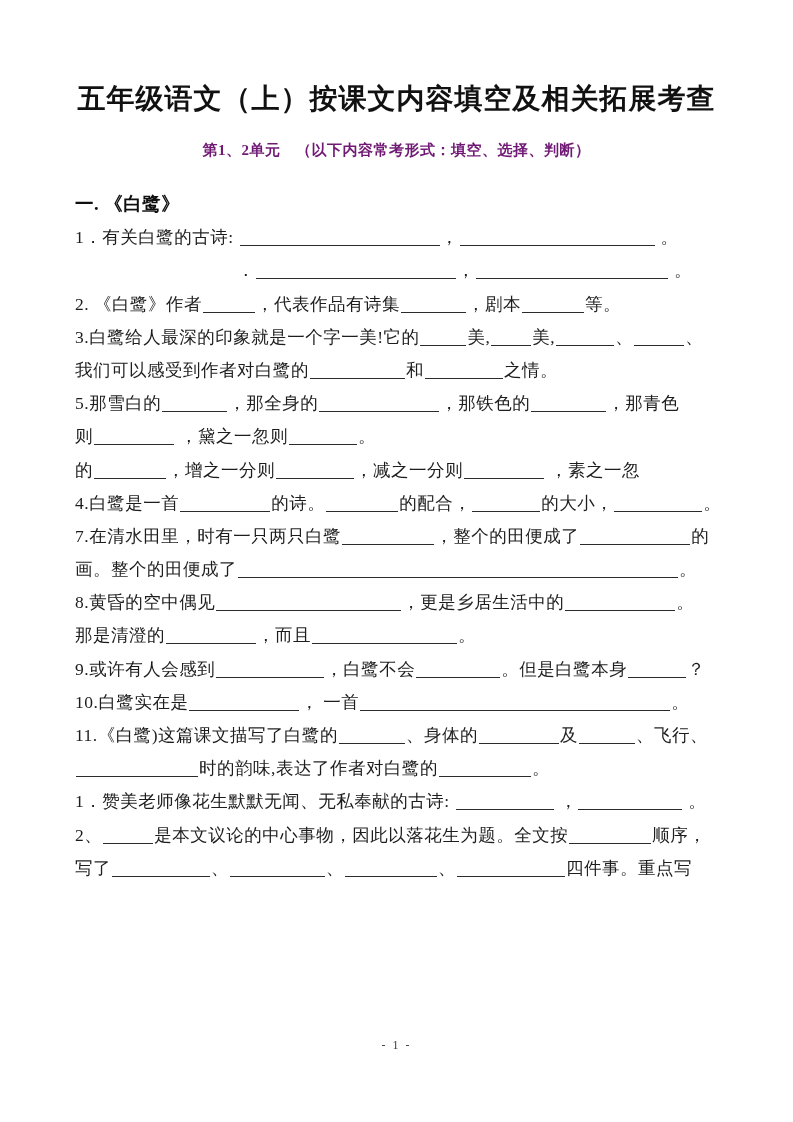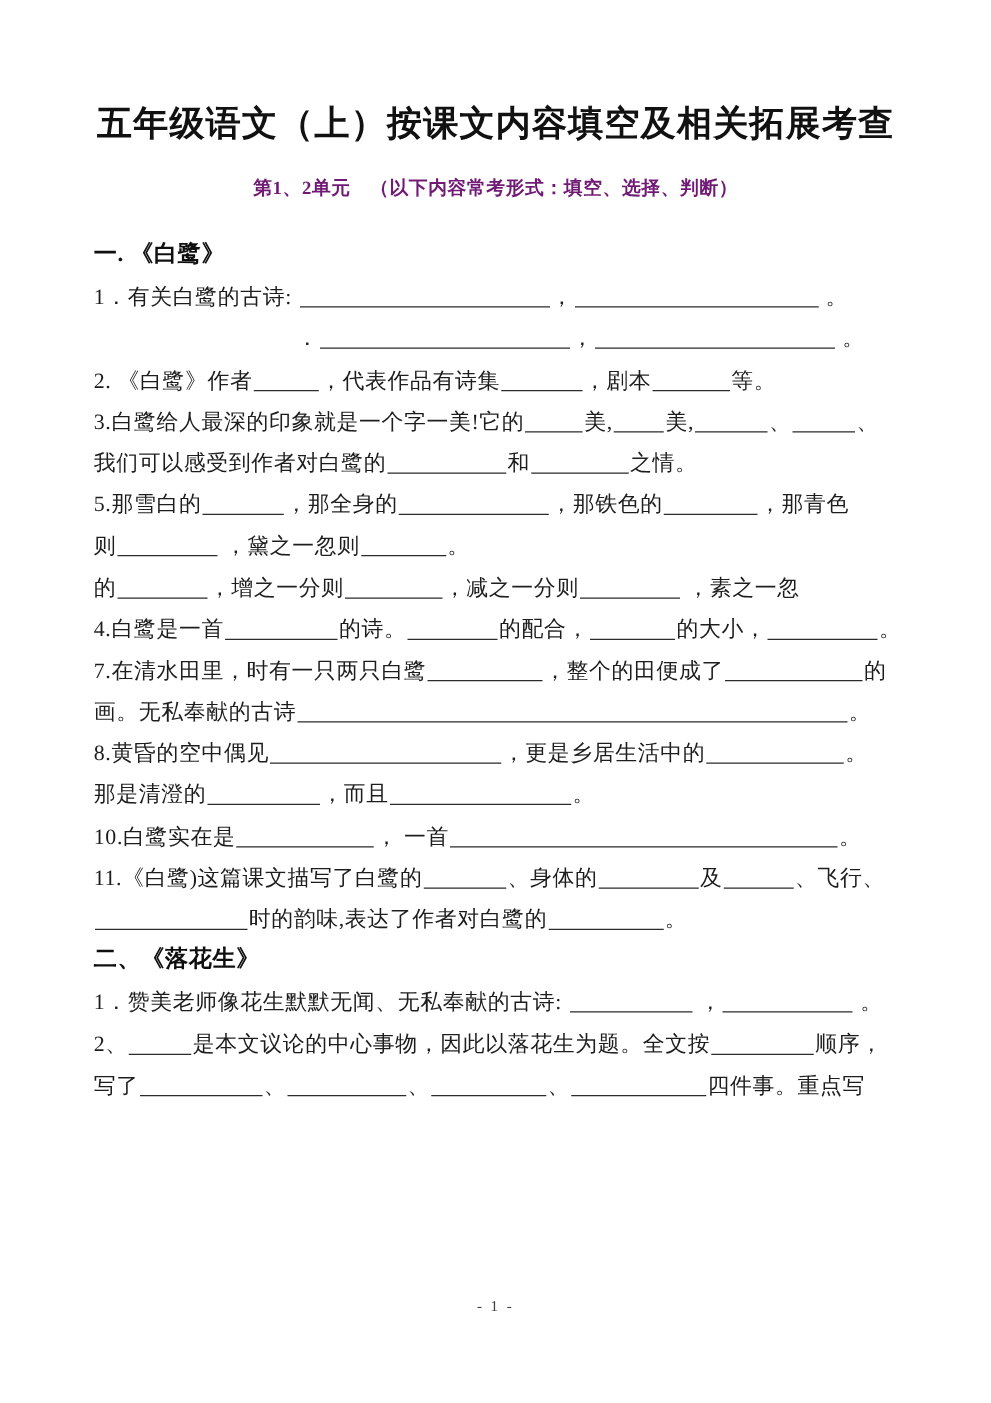--- a/index.html
+++ b/index.html
@@ -76,25 +76,25 @@
       <div class="line"><span class="txt">1．有关白鹭的古诗: </span><span class="blank" style="width: 200px;"></span><span class="txt">，</span><span class="blank" style="width: 195px;"></span><span class="txt"> 。</span></div>
       <div class="line" style="padding-left: 162px;"><span class="txt">．</span><span class="blank" style="width: 200px;"></span><span class="txt">，</span><span class="blank" style="width: 192px;"></span><span class="txt"> 。</span></div>
       <div class="line"><span class="txt">2. 《白鹭》作者</span><span class="blank" style="width: 52px;"></span><span class="txt">，代表作品有诗集</span><span class="blank" style="width: 65px;"></span><span class="txt">，剧本</span><span class="blank" style="width: 62px;"></span><span class="txt">等。</span></div>
       <div class="line"><span class="txt">3.白鹭给人最深的印象就是一个字一美!它的</span><span class="blank" style="width: 46px;"></span><span class="txt">美,</span><span class="blank" style="width: 40px;"></span><span class="txt">美,</span><span class="blank" style="width: 58px;"></span><span class="txt">、</span><span class="blank" style="width: 50px;"></span><span class="txt">、</span></div>
       <div class="line"><span class="txt">我们可以感受到作者对白鹭的</span><span class="blank" style="width: 95px;"></span><span class="txt">和</span><span class="blank" style="width: 78px;"></span><span class="txt">之情。</span></div>
       <div class="line"><span class="txt">5.那雪白的</span><span class="blank" style="width: 65px;"></span><span class="txt">，那全身的</span><span class="blank" style="width: 120px;"></span><span class="txt">，那铁色的</span><span class="blank" style="width: 75px;"></span><span class="txt">，那青色</span></div>
       <div class="line"><span class="txt">则</span><span class="blank" style="width: 80px;"></span><span class="txt"> ，黛之一忽则</span><span class="blank" style="width: 68px;"></span><span class="txt">。</span></div>
       <div class="line"><span class="txt">的</span><span class="blank" style="width: 72px;"></span><span class="txt">，增之一分则</span><span class="blank" style="width: 78px;"></span><span class="txt">，减之一分则</span><span class="blank" style="width: 80px;"></span><span class="txt"> ，素之一忽</span></div>
       <div class="line"><span class="txt">4.白鹭是一首</span><span class="blank" style="width: 90px;"></span><span class="txt">的诗。</span><span class="blank" style="width: 72px;"></span><span class="txt">的配合，</span><span class="blank" style="width: 68px;"></span><span class="txt">的大小，</span><span class="blank" style="width: 88px;"></span><span class="txt">。</span></div>
       <div class="line"><span class="txt">7.在清水田里，时有一只两只白鹭</span><span class="blank" style="width: 92px;"></span><span class="txt">，整个的田便成了</span><span class="blank" style="width: 110px;"></span><span class="txt">的</span></div>
-      <div class="line"><span class="txt">画。无私奉献的古诗</span><span class="blank" style="width: 440px;"></span><span class="txt">。</span></div>
+      <div class="line"><span class="txt">画。整个的田便成了</span><span class="blank" style="width: 440px;"></span><span class="txt">。</span></div>
       <div class="line"><span class="txt">8.黄昏的空中偶见</span><span class="blank" style="width: 185px;"></span><span class="txt">，更是乡居生活中的</span><span class="blank" style="width: 110px;"></span><span class="txt">。</span></div>
       <div class="line"><span class="txt">那是清澄的</span><span class="blank" style="width: 90px;"></span><span class="txt">，而且</span><span class="blank" style="width: 145px;"></span><span class="txt">。</span></div>
+      <div class="line"><span class="txt">9.或许有人会感到</span><span class="blank" style="width: 108px;"></span><span class="txt">，白鹭不会</span><span class="blank" style="width: 84px;"></span><span class="txt">。但是白鹭本身</span><span class="blank" style="width: 58px;"></span><span class="txt">？</span></div>
       <div class="line"><span class="txt">10.白鹭实在是</span><span class="blank" style="width: 110px;"></span><span class="txt">， 一首</span><span class="blank" style="width: 310px;"></span><span class="txt">。</span></div>
       <div class="line"><span class="txt">11.《白鹭)这篇课文描写了白鹭的</span><span class="blank" style="width: 66px;"></span><span class="txt">、身体的</span><span class="blank" style="width: 80px;"></span><span class="txt">及</span><span class="blank" style="width: 56px;"></span><span class="txt">、飞行、</span></div>
       <div class="line"><span class="blank" style="width: 122px;"></span><span class="txt">时的韵味,表达了作者对白鹭的</span><span class="blank" style="width: 92px;"></span><span class="txt">。</span></div>
-      <div class="line heading"><span class="txt">二、《落花生》</span></div>
       <div class="line"><span class="txt">1．赞美老师像花生默默无闻、无私奉献的古诗: </span><span class="blank" style="width: 98px;"></span><span class="txt"> ，</span><span class="blank" style="width: 104px;"></span><span class="txt"> 。</span></div>
       <div class="line"><span class="txt">2、</span><span class="blank" style="width: 50px;"></span><span class="txt">是本文议论的中心事物，因此以落花生为题。全文按</span><span class="blank" style="width: 82px;"></span><span class="txt">顺序，</span></div>
       <div class="line"><span class="txt">写了</span><span class="blank" style="width: 98px;"></span><span class="txt">、</span><span class="blank" style="width: 95px;"></span><span class="txt">、</span><span class="blank" style="width: 92px;"></span><span class="txt">、</span><span class="blank" style="width: 108px;"></span><span class="txt">四件事。重点写</span></div>
     </div>
   <div class="footer">- 1 -</div>
 </div>
 
 </body></html>

